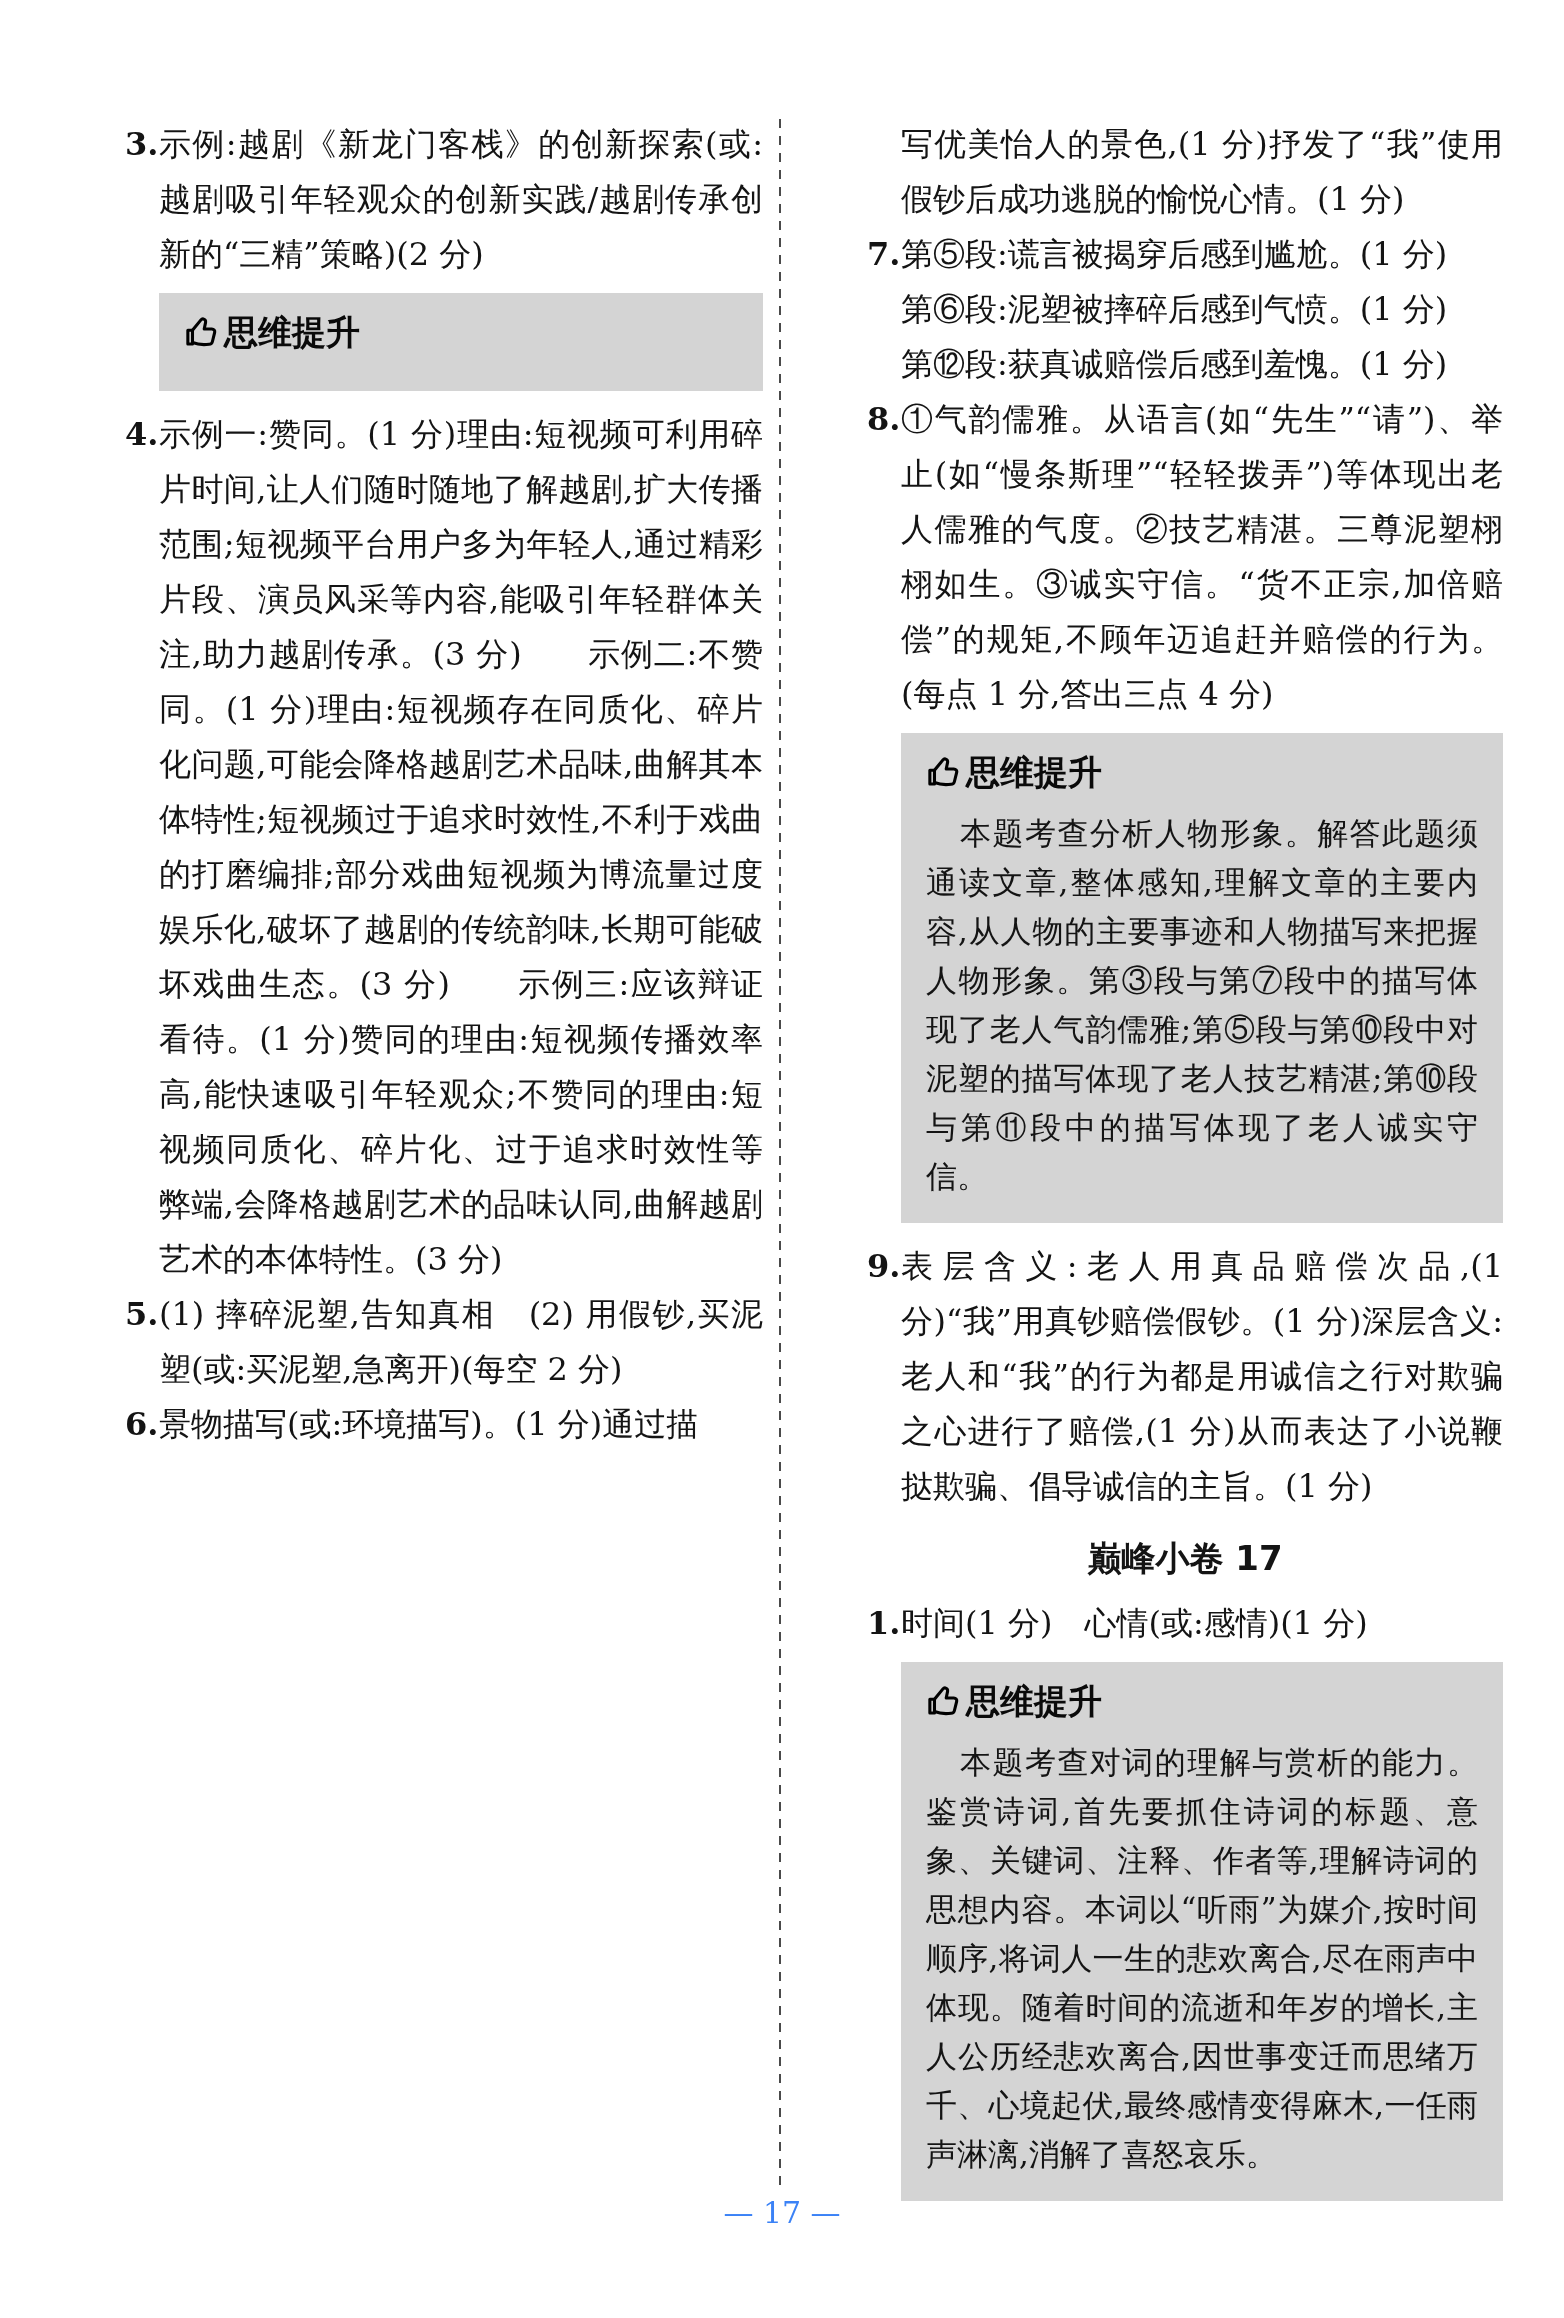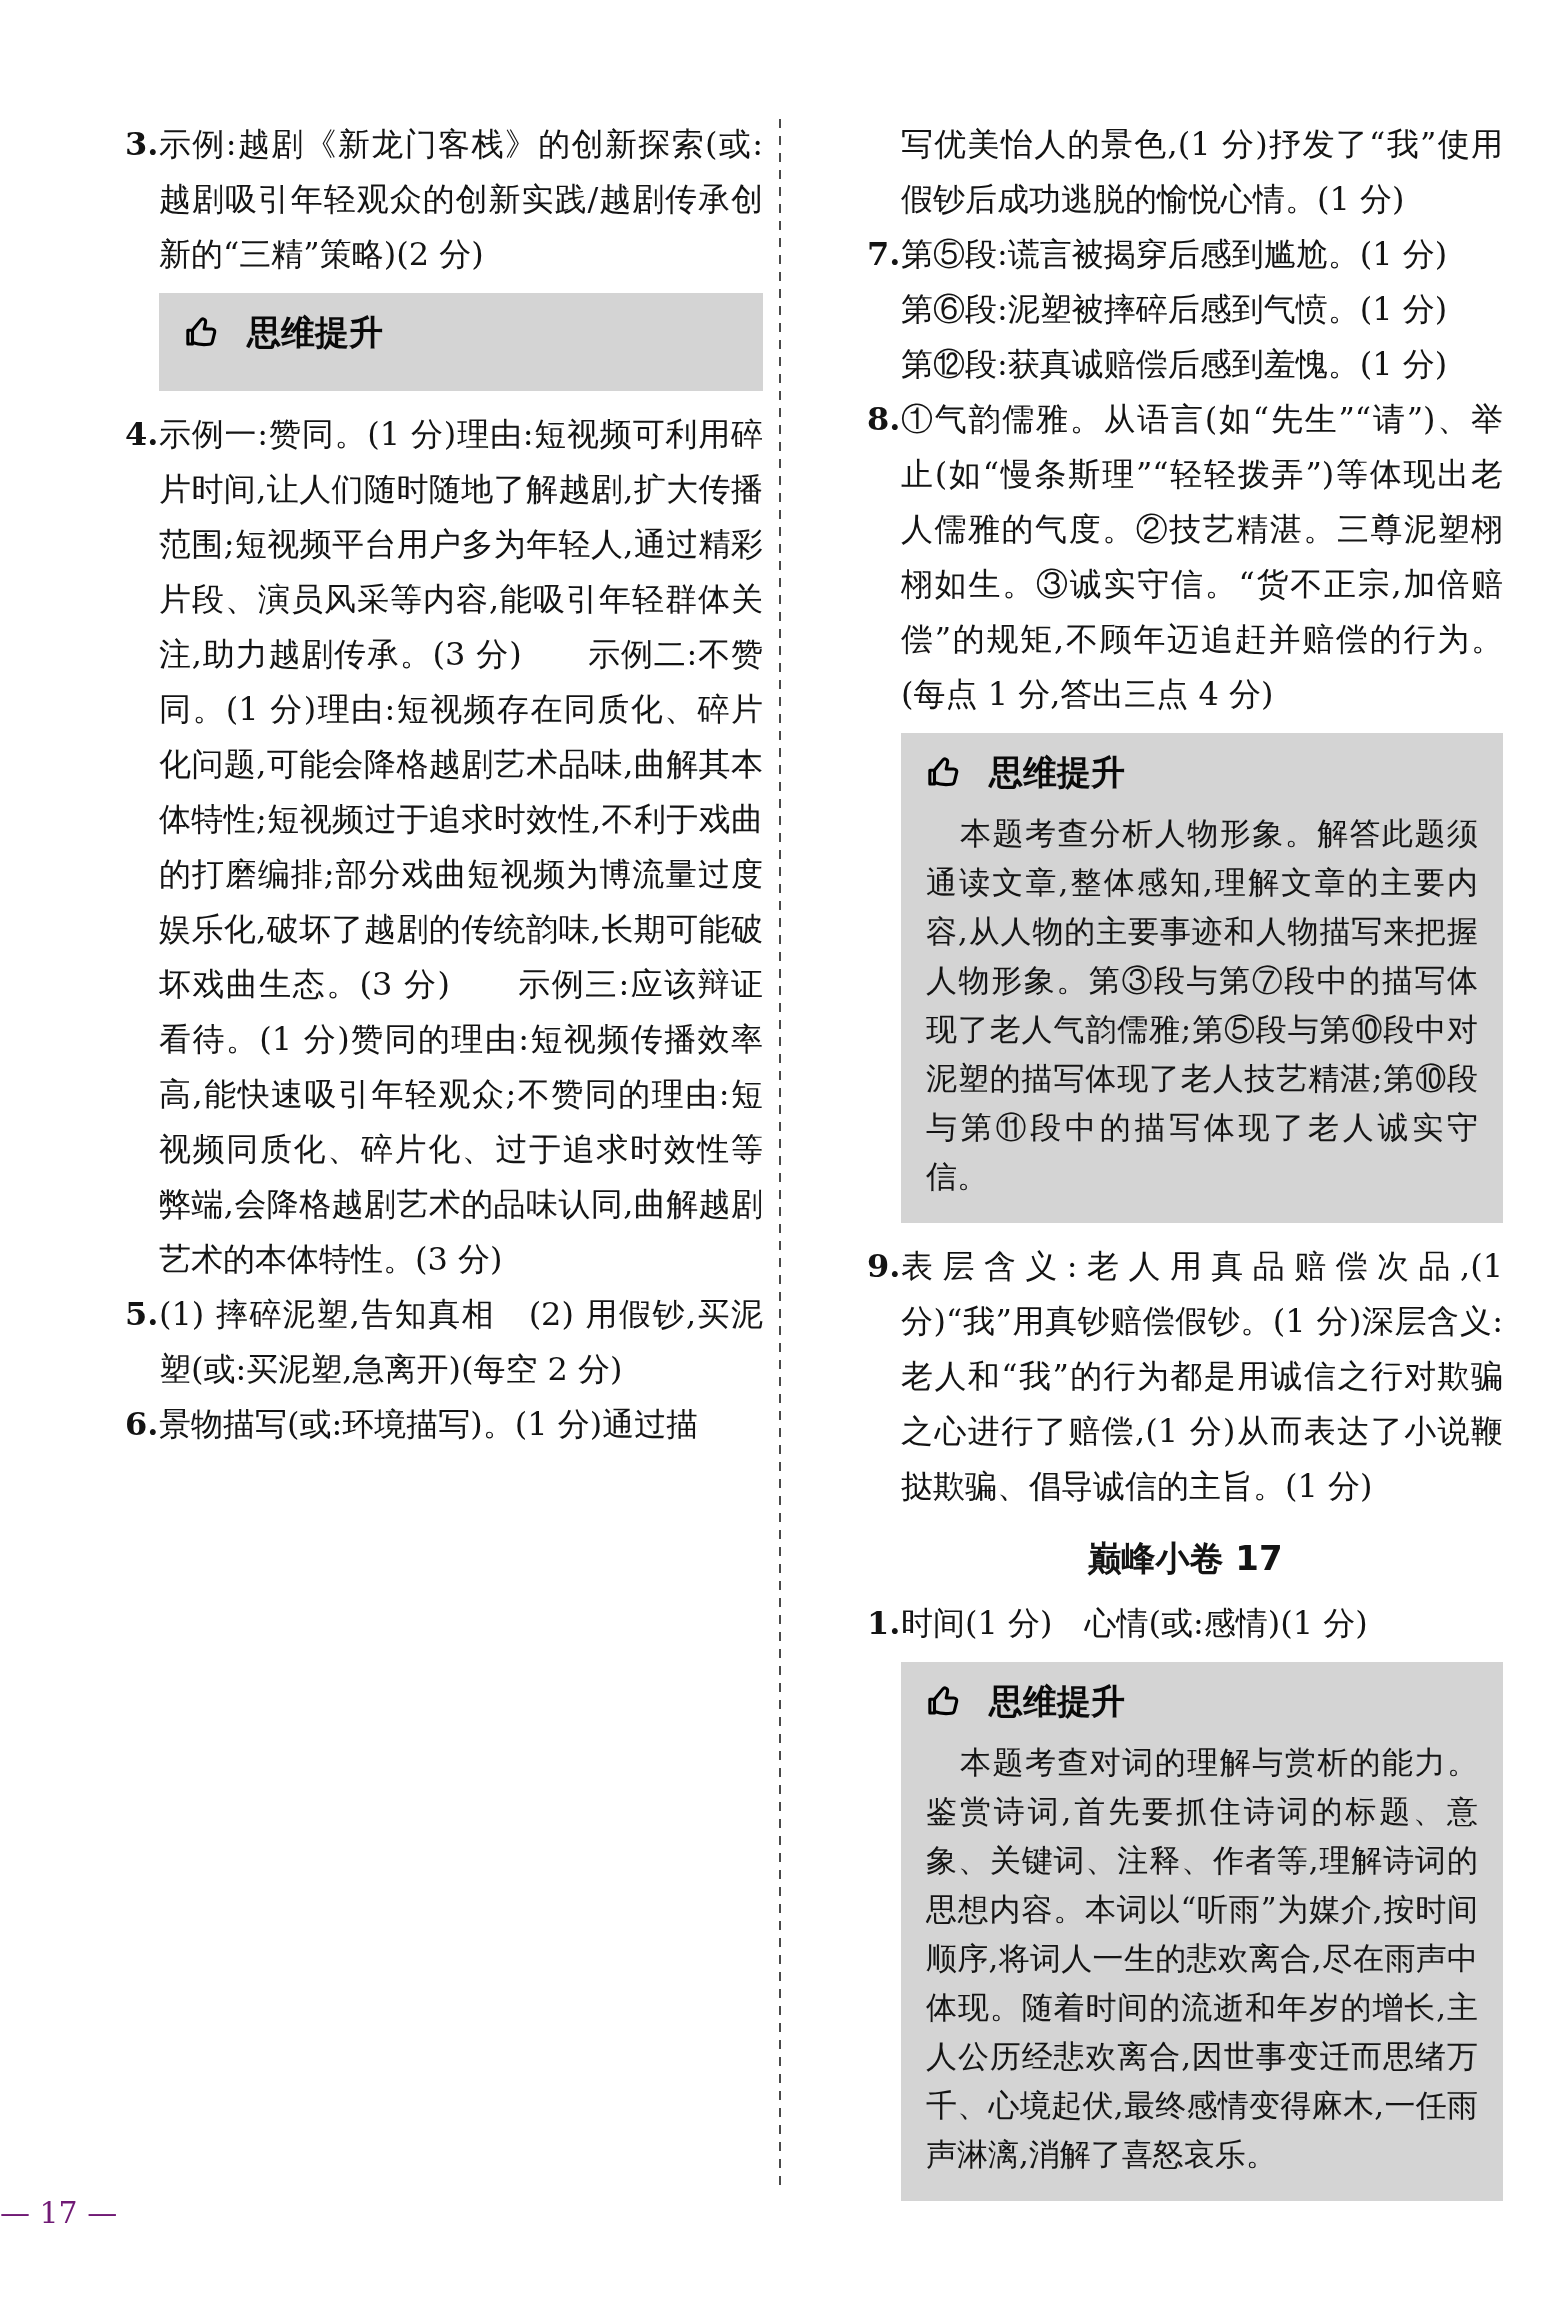--- a/index.html
+++ b/index.html
@@ -43,21 +43,21 @@
   .cont { margin-left: 34px; }
 
   .tipbox {
     margin: 10.5px 0 16px 34px;
     background: #d4d4d4;
     padding: 17px 25px 22.4px 25px;
   }
   .tiphead {
     display: flex;
     align-items: center;
-    gap: 26px;
+    gap: 3px;
     margin-bottom: 13px;
   }
   .tiphead .thumb { width: 37px; height: 37px; flex: 0 0 37px; }
   .tiphead .thumb svg { width: 37px; height: 37px; display: block; }
   .tiptitle {
     font-family: "DejaVu Sans", "Liberation Sans", sans-serif;
     font-weight: 900;
     font-size: 34px;
     color: #0a0a0a;
   }
@@ -76,23 +76,23 @@
     line-height: 55px;
     text-align: center;
     margin: 17px 0 10.5px 0;
   }
 
   .footer {
     position: absolute;
     left: 0;
     top: 2195px;
     width: 100%;
-    text-align: left;
+    text-align: center;
     font-size: 30px;
-    color: #701a75;
+    color: #3b82f6;
   }
 </style>
 </head>
 <body>
 
 <div class="page">
 
   <div class="divider"></div>
 
   <div class="col col-left">

